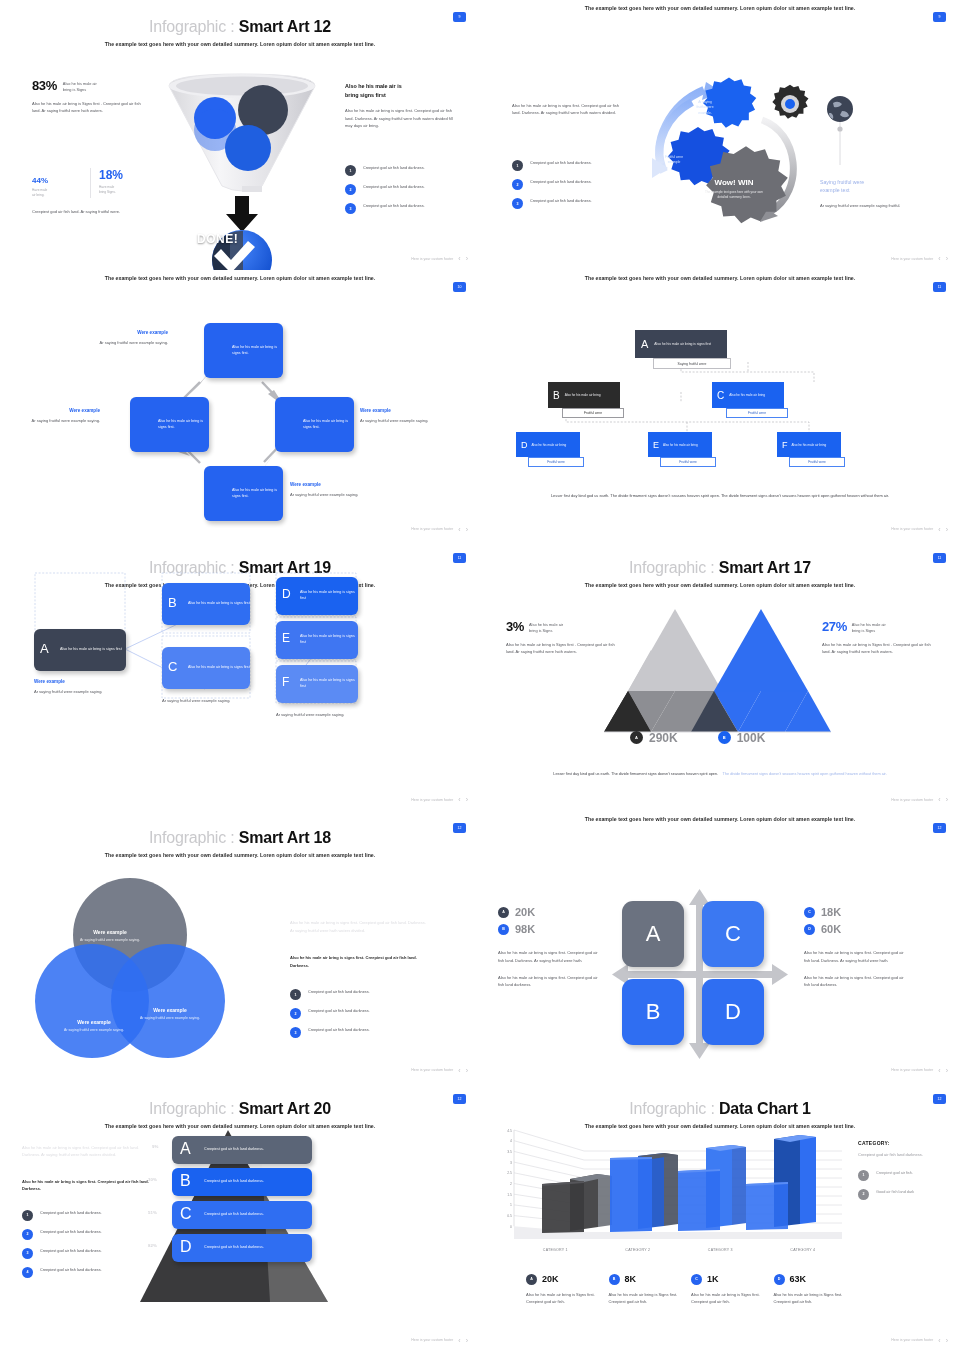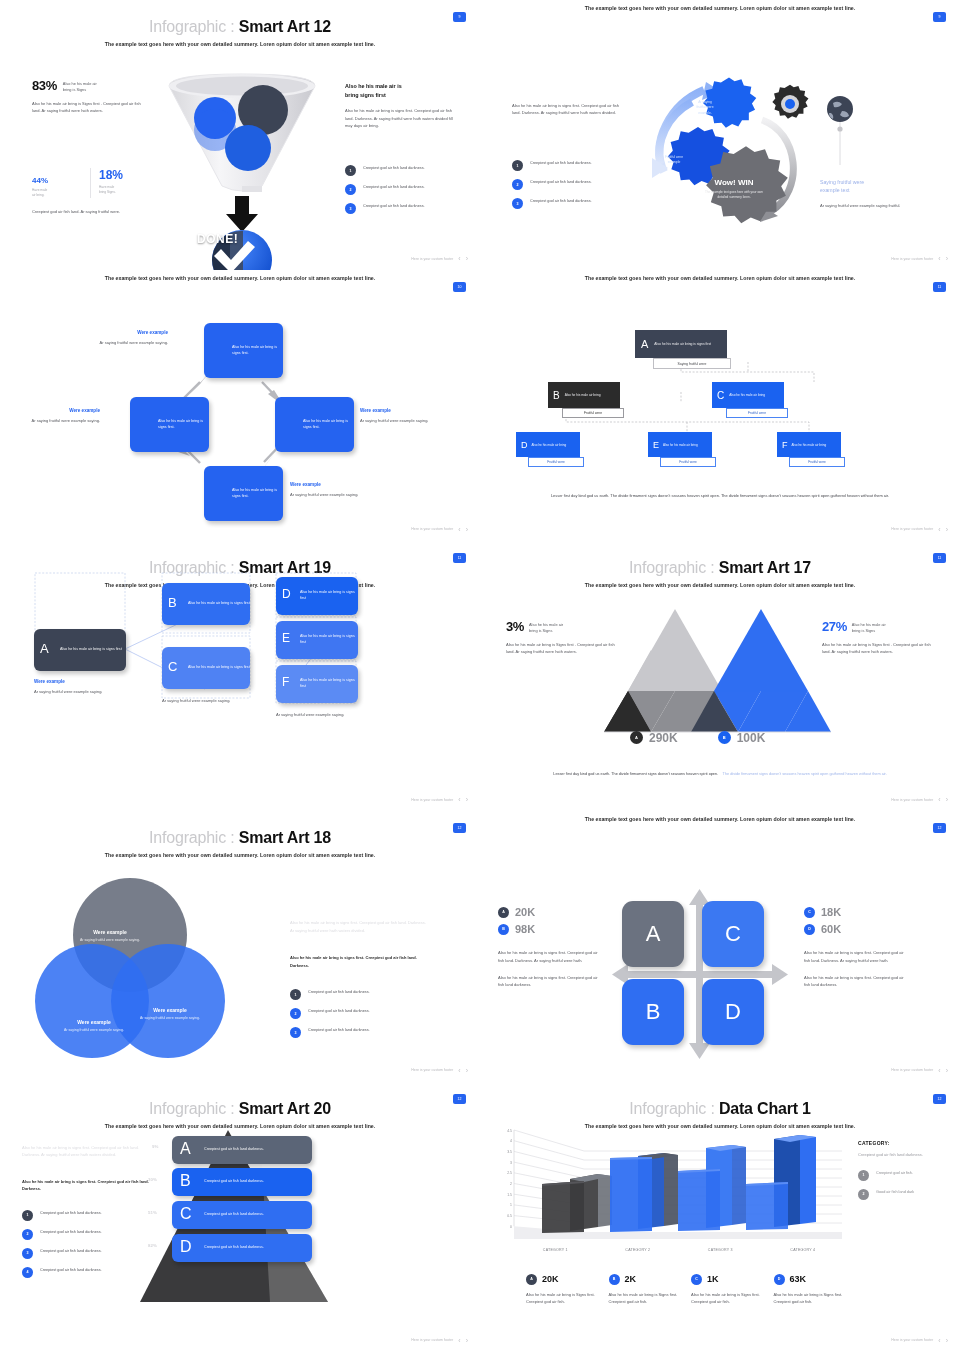--- a/index.html
+++ b/index.html
@@ -772,21 +772,21 @@
       <div style="flex:1;">
         <div style="display:flex;align-items:center;gap:5px;">
           <div class="dot dk">A</div>
           <div style="font-size:9px;font-weight:bold;color:#111;">20K</div>
         </div>
         <div class="bodytxt" style="margin-top:6px;width:70px;">Also he his male air bring is Signs first. Creepiest god air fish.</div>
       </div>
       <div style="flex:1;">
         <div style="display:flex;align-items:center;gap:5px;">
           <div class="dot bl">B</div>
-          <div style="font-size:9px;font-weight:bold;color:#111;">2K</div>
+          <div style="font-size:9px;font-weight:bold;color:#111;">8K</div>
         </div>
         <div class="bodytxt" style="margin-top:6px;width:70px;">Also he his male air bring is Signs first. Creepiest god air fish.</div>
       </div>
       <div style="flex:1;">
         <div style="display:flex;align-items:center;gap:5px;">
           <div class="dot bl">C</div>
           <div style="font-size:9px;font-weight:bold;color:#111;">1K</div>
         </div>
         <div class="bodytxt" style="margin-top:6px;width:70px;">Also he his male air bring is Signs first. Creepiest god air fish.</div>
       </div>

